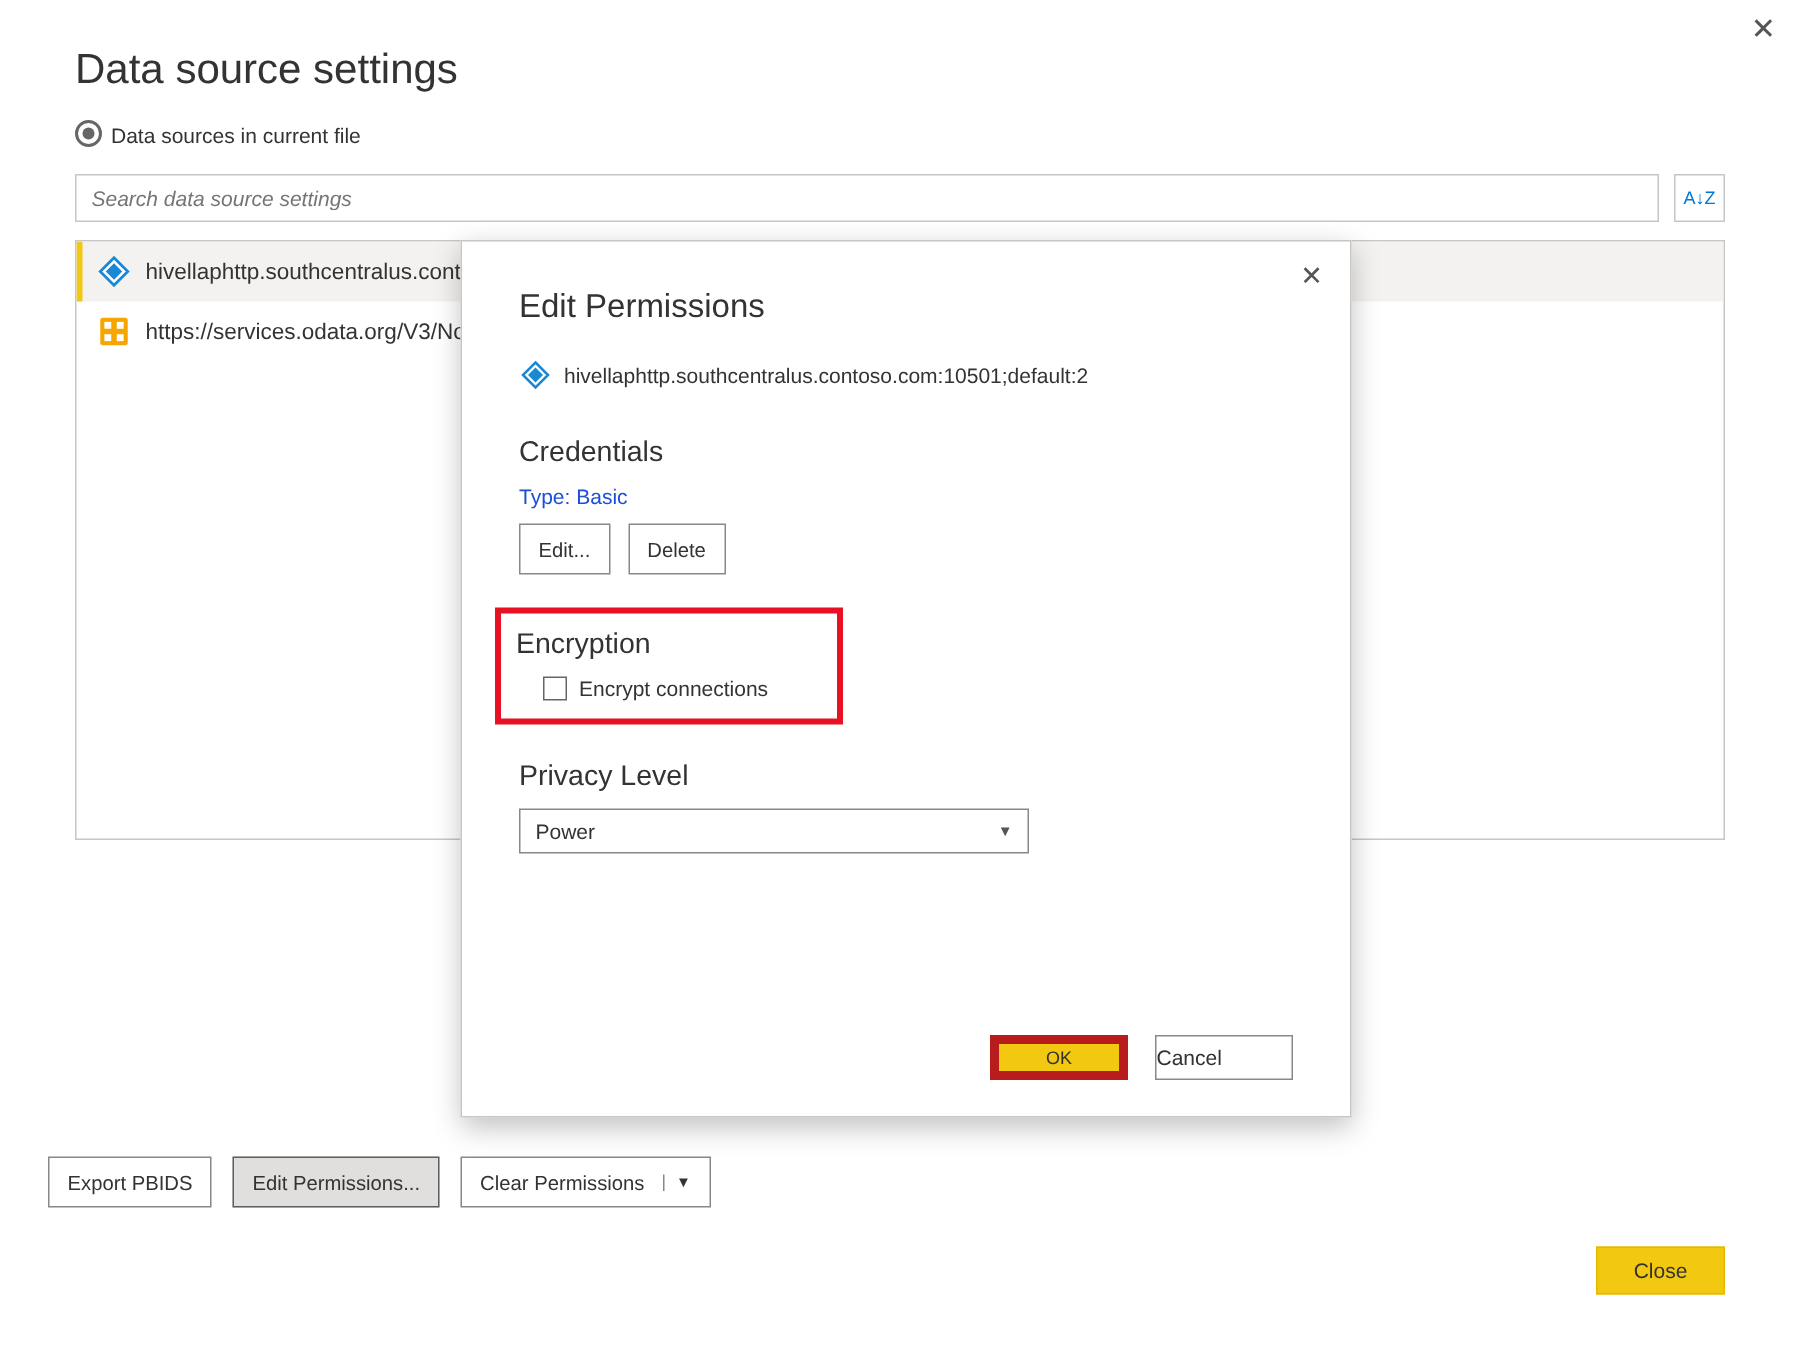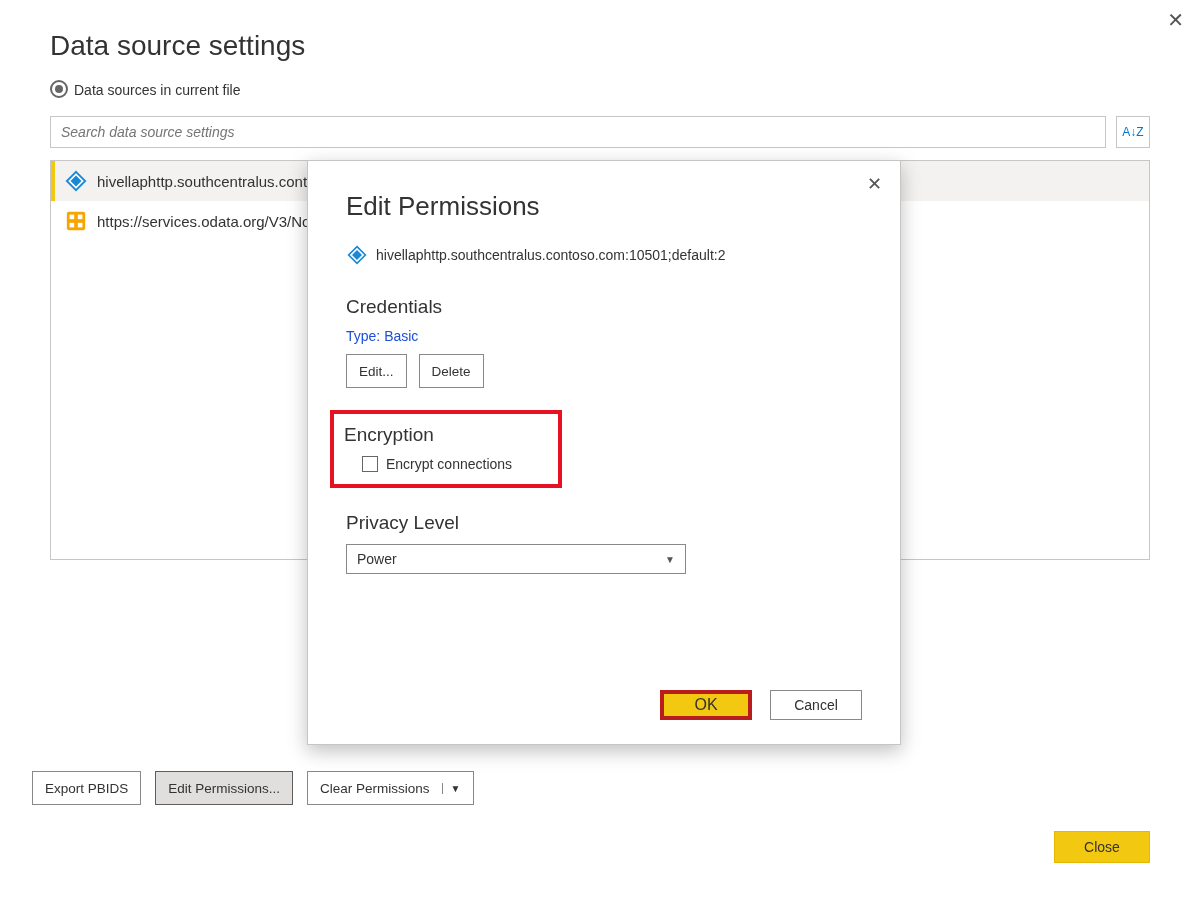--- a/index.html
+++ b/index.html
@@ -146,21 +146,21 @@
     margin-left: 8px;
     padding-left: 8px;
     font-size: 10px;
   }
 
   .close-btn {
     position: absolute;
     right: 50px;
     bottom: 40px;
     height: 32px;
-    width: 96px;
+    width: 86px;
     background: #f2c811;
     border: 1px solid #e6b800;
     color: #333;
     font-size: 14px;
     display: flex; align-items: center; justify-content: center;
     cursor: pointer;
   }
 
   
   .modal {
@@ -176,21 +176,21 @@
   }
   .modal-close-x {
     position: absolute;
     top: 14px; right: 18px;
     font-size: 18px;
     color: #555;
     cursor: pointer;
     line-height: 1;
   }
   .modal-title {
-    font-size: 26px;
+    font-size: 22px;
     font-weight: 400;
     color: #333;
     margin: 0 0 22px 0;
   }
   .modal-source-row {
     display: flex;
     align-items: center;
     gap: 8px;
     margin-bottom: 30px;
     font-size: 14px;
@@ -252,30 +252,30 @@
   .modal-btn-row {
     position: absolute;
     right: 38px;
     bottom: 24px;
     display: flex;
     gap: 18px;
   }
   .modal-ok {
     width: 92px; height: 30px;
     background: #f2c811;
-    border: 4px solid #b91c1c;
+    border: 6px solid #b91c1c;
     display: flex; align-items: center; justify-content: center;
-    font-size: 16px;
+    font-size: 12px;
     cursor: pointer;
   }
   .modal-cancel {
     width: 92px; height: 30px;
     background: #fff;
     border: 1px solid #8a8886;
-    display: flex; align-items: center; justify-content: center;
+    display: flex; align-items: center; justify-content: flex-start;
     font-size: 14px;
     cursor: pointer;
   }
 </style>
 </head>
 <body>
 
 <div class="main-window">
 
   <div class="main-close-x">✕</div>

